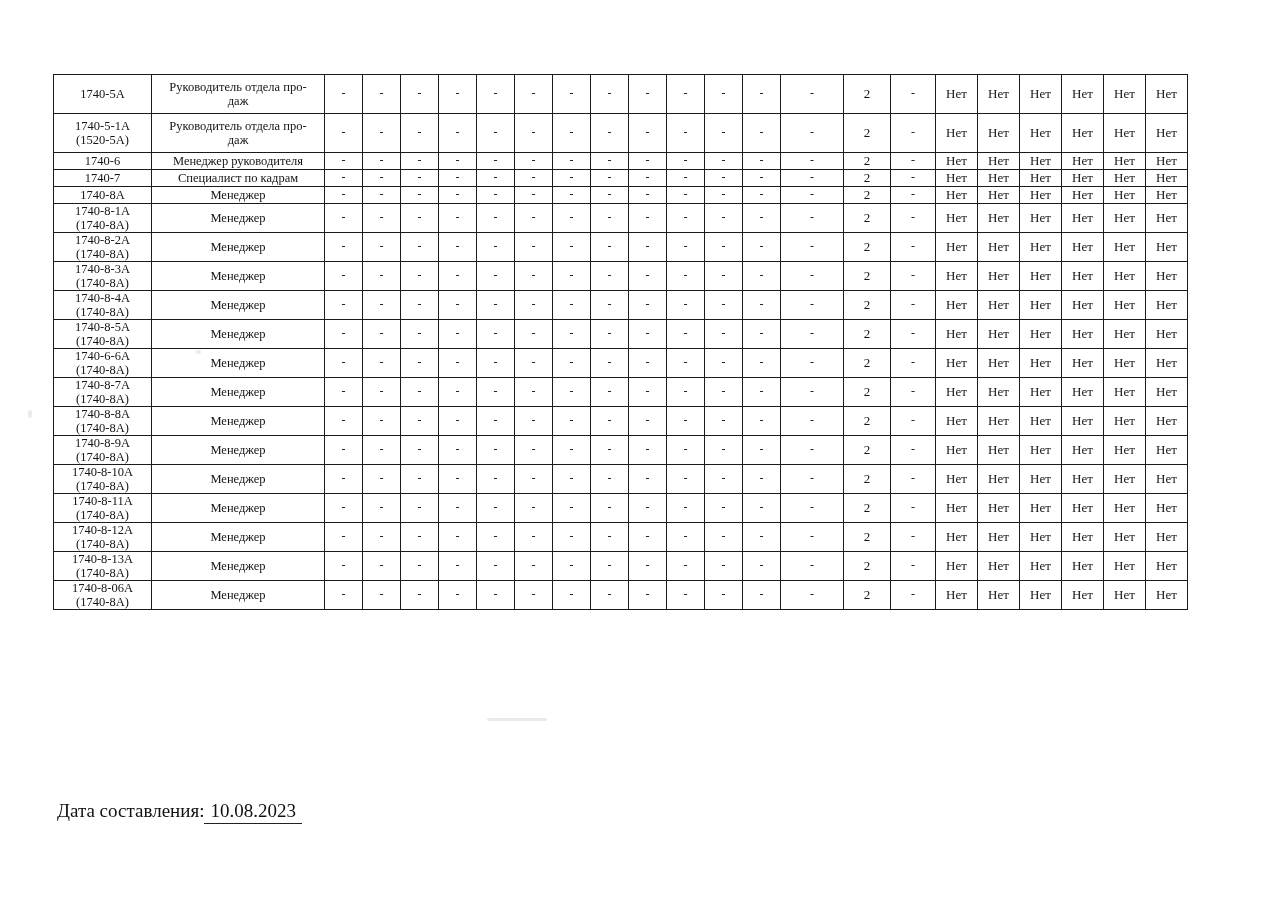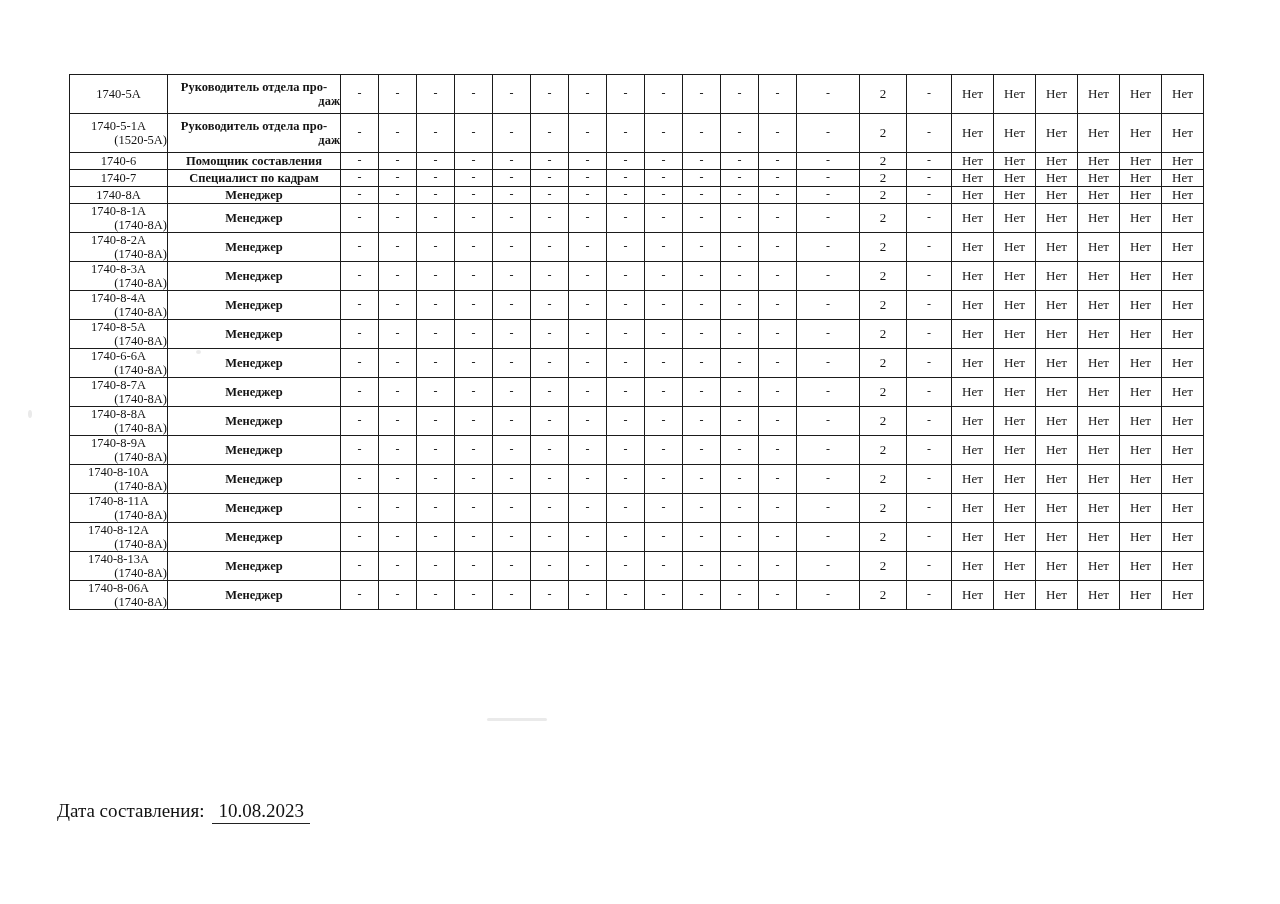--- a/index.html
+++ b/index.html
@@ -26,40 +26,38 @@
     position: absolute;
     left: 53px;
     top: 74px;
     width: 1173px;
   }
   table.doc-table {
     border-collapse: collapse;
     table-layout: fixed;
     width: 1111px;
     font-size: 12.5px;
-    margin-left: 16px;
   }
   table.doc-table td {
     border: 1px solid #1b1b1b;
     text-align: center;
     vertical-align: middle;
     padding: 0;
     line-height: 1.12;
     color: #141414;
   }
   td.c-code {
     width: 97px;
     font-size: 12.5px;
     padding: 1px 2px;
   }
   td.c-post {
     width: 172px;
     font-size: 12.5px;
     padding: 1px 3px;
-    font-weight: bold;
   }
   td.c-dash {
     width: 37px;
     font-size: 12px;
   }
   td.c-dash-wide {
     width: 62px;
     font-size: 12px;
   }
   td.c-num {
@@ -72,37 +70,36 @@
   }
   td.c-net {
     width: 41px;
     font-size: 13px;
   }
   tr.r-tall td { height: 38px; }
   tr.r-mid td { height: 27px; }
   tr.r-short td { height: 16px; }
   .code-line2 {
     display: block;
-    text-align: right;
   }
   .footer {
     position: absolute;
     left: 57px;
     top: 800px;
     font-size: 19px;
     white-space: nowrap;
   }
   .footer .label {
     font-size: 19px;
   }
   .footer .date {
     display: inline-block;
     border-bottom: 1px solid #222;
     padding: 0 6px 1px 6px;
-    margin-left: 8px;
+    margin-left: 0;
     font-size: 19px;
     text-align: center;
   }
   
   .speck {
     position: absolute;
     background: #d9d9d9;
     border-radius: 50%;
     opacity: .55;
   }
@@ -164,21 +161,21 @@
             <td class="c-dash2">-</td>
             <td class="c-net">Нет</td>
             <td class="c-net">Нет</td>
             <td class="c-net">Нет</td>
             <td class="c-net">Нет</td>
             <td class="c-net">Нет</td>
             <td class="c-net">Нет</td>
           </tr>
           <tr class="r-short">
             <td class="c-code"><span>1740-6</span></td>
-            <td class="c-post"><span>Помощник составления</span></td>
+            <td class="c-post"><span>Менеджер руководителя</span></td>
             <td class="c-dash">-</td>
             <td class="c-dash">-</td>
             <td class="c-dash">-</td>
             <td class="c-dash">-</td>
             <td class="c-dash">-</td>
             <td class="c-dash">-</td>
             <td class="c-dash">-</td>
             <td class="c-dash">-</td>
             <td class="c-dash">-</td>
             <td class="c-dash">-</td>

